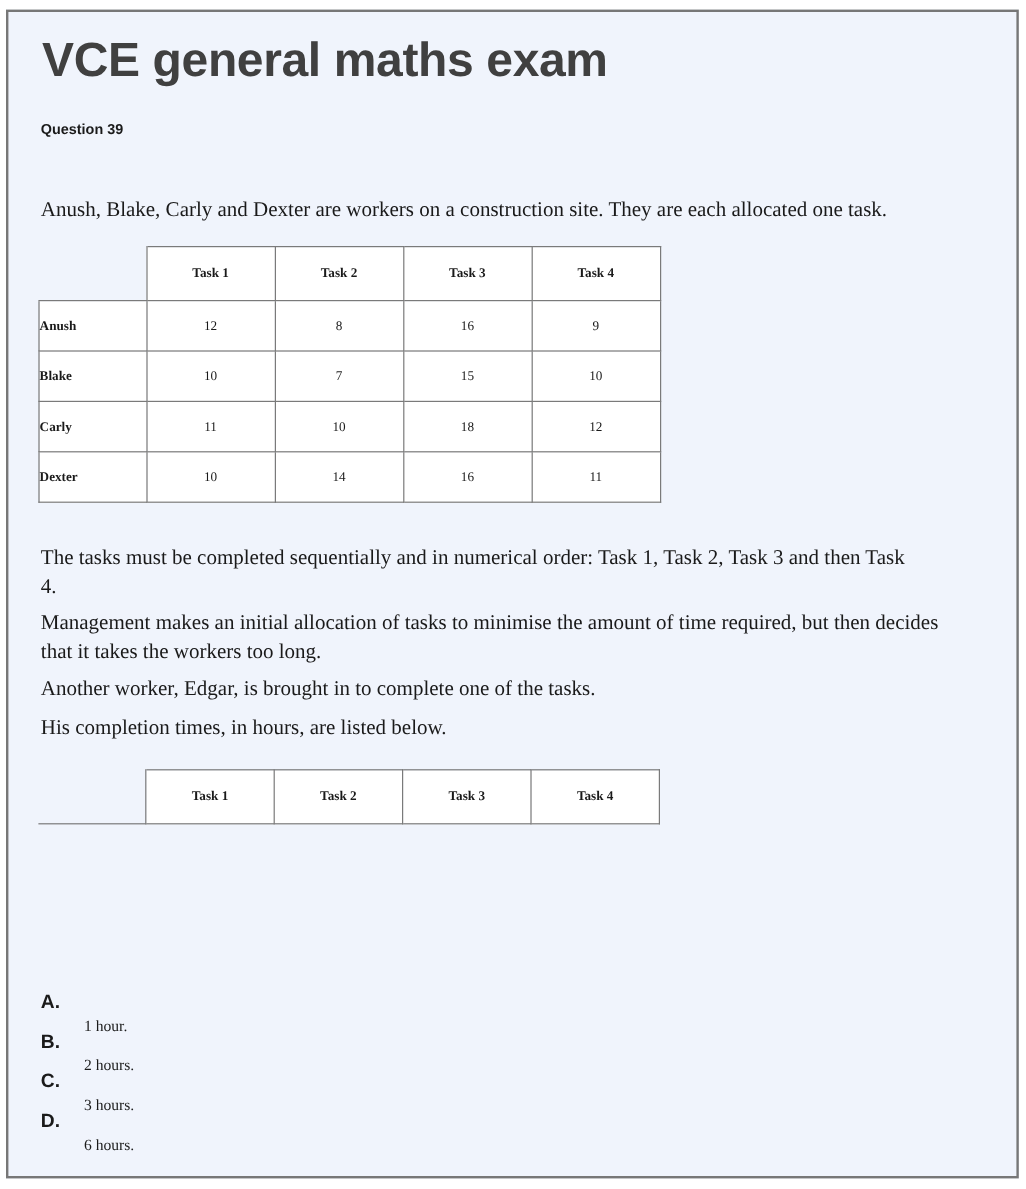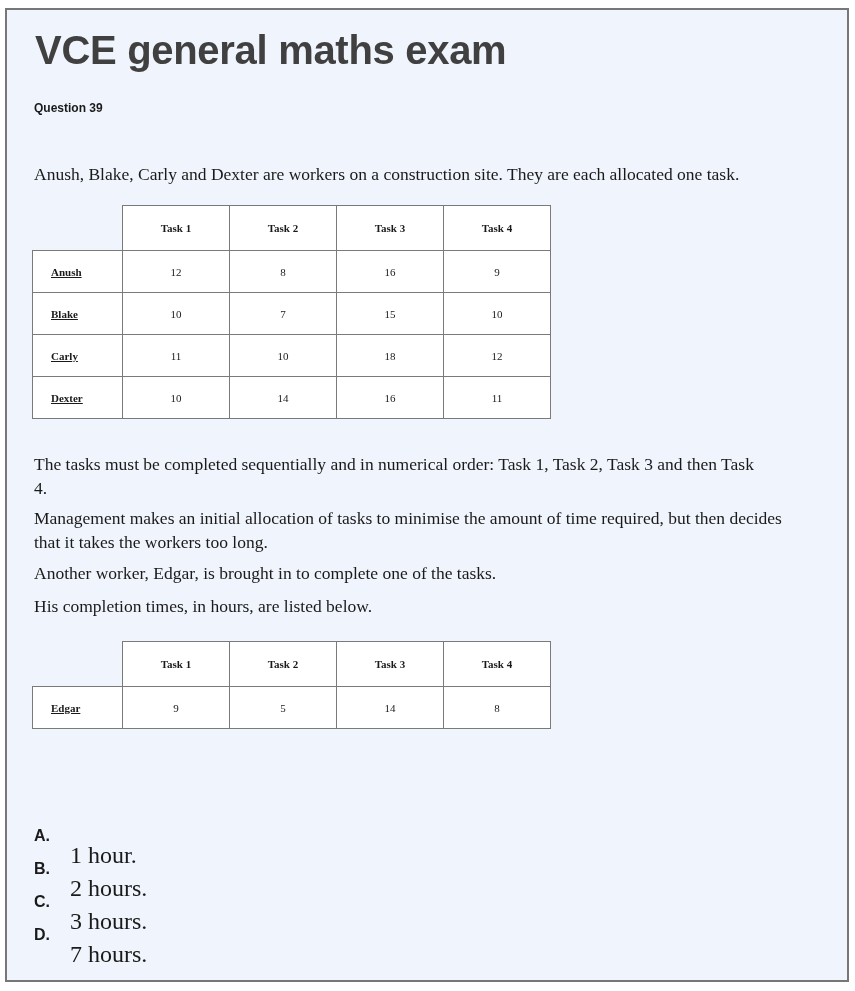--- a/index.html
+++ b/index.html
@@ -73,23 +73,21 @@
     table.grid th {
       font-weight: bold;
       height: 44px;
     }
     table.grid td {
       height: 41px;
     }
     table.grid .rowhead {
       font-weight: bold;
       text-align: left;
-      padding-left: 18px;
       width: 71px;
-      text-decoration: underline;
     }
     table.grid .corner {
       background: transparent;
       border-top: none;
       border-left: none;
       width: 89px;
     }
     table.grid .col {
       width: 106px;
     }
@@ -102,21 +100,21 @@
       color: #1a1a1a;
     }
     .option .letter {
       font-family: "Liberation Sans", sans-serif;
       font-weight: bold;
       font-size: 16px;
       width: 36px;
     }
     .option .otext {
       font-family: "Liberation Serif", serif;
-      font-size: 24px;
+      font-size: 13px;
       margin-top: 38px;
     }
   </style>
 </head>
 <body>
 
 <div class="panel">
 
   <h1 class="title">VCE general maths exam</h1>
 
@@ -171,41 +169,34 @@
 
   <table class="grid" style="top:631px;">
     <tbody>
         <tr>
       <th class="corner"></th>
       <th class="col">Task 1</th>
       <th class="col">Task 2</th>
       <th class="col">Task 3</th>
       <th class="col">Task 4</th>
     </tr>
-    <tr>
-      <td class="rowhead">Edgar</td>
-      <td>9</td>
-      <td>5</td>
-      <td>14</td>
-      <td>8</td>
-    </tr>
   </tbody>
     </table>
 
 
   <div class="option" style="top:814px;">
     <span class="letter">A.</span>
     <span class="otext">1 hour.</span>
   </div>
   <div class="option" style="top:847px;">
     <span class="letter">B.</span>
     <span class="otext">2 hours.</span>
   </div>
   <div class="option" style="top:880px;">
     <span class="letter">C.</span>
     <span class="otext">3 hours.</span>
   </div>
   <div class="option" style="top:913px;">
     <span class="letter">D.</span>
-    <span class="otext">7 hours.</span>
+    <span class="otext">6 hours.</span>
   </div>
 
 </div>
 
 </body></html>

